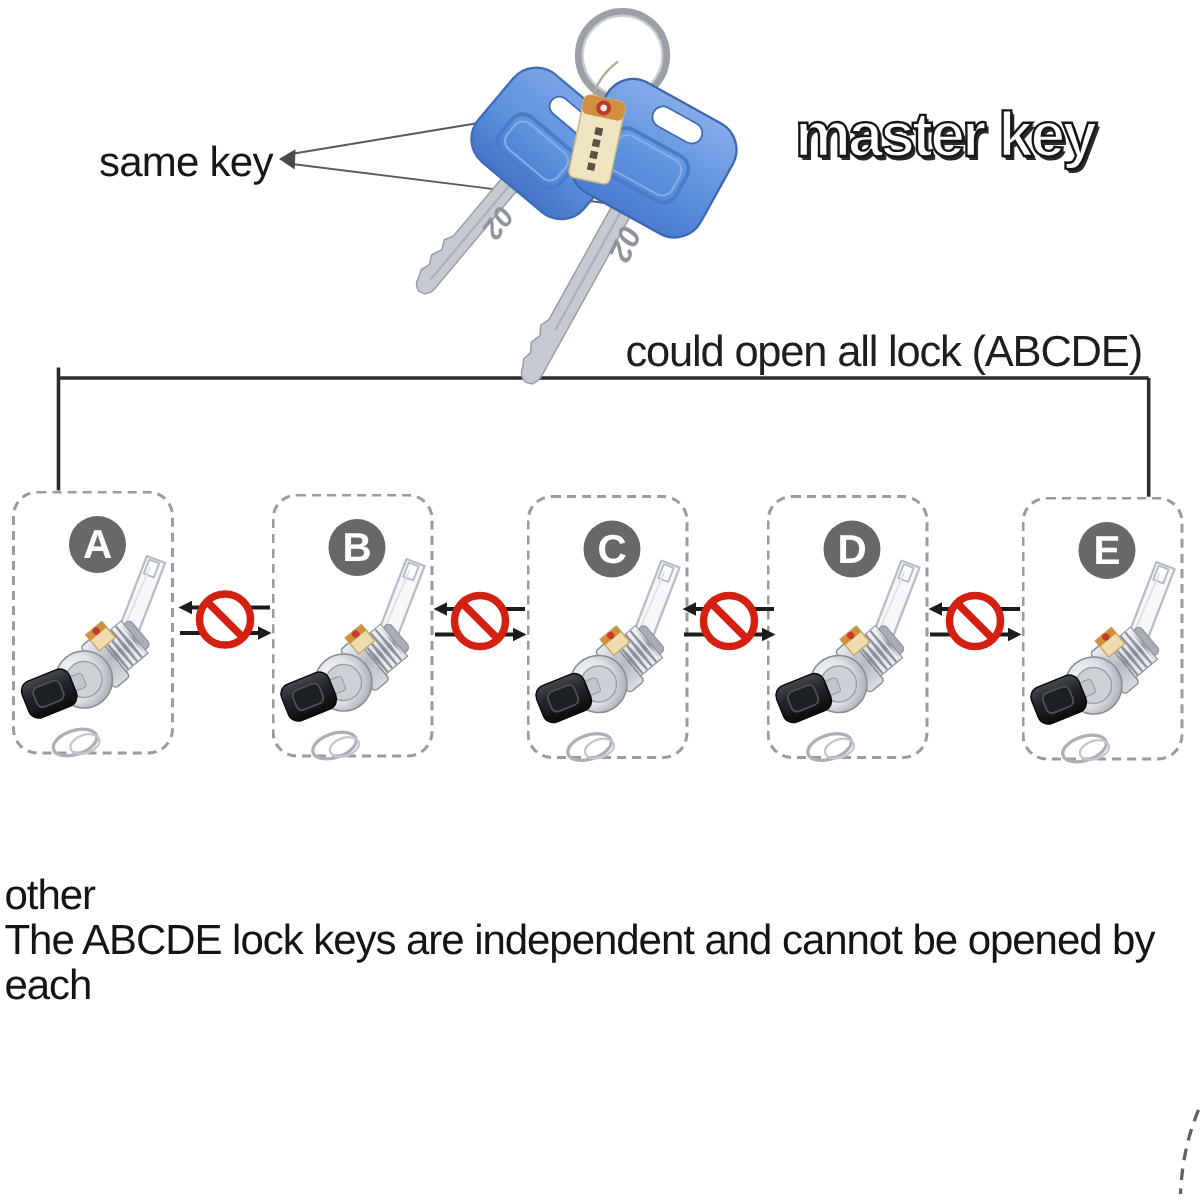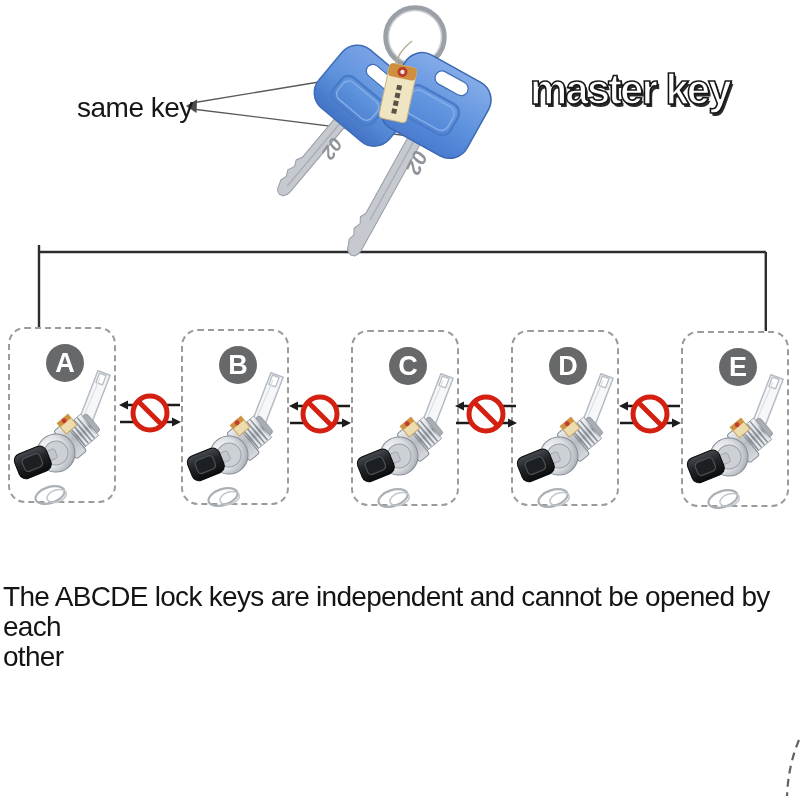--- a/index.html
+++ b/index.html
@@ -1,20 +1,20 @@
 <!DOCTYPE html>
 <html style="--prohibition-red: #d32011; --badge-gray: #67686a; --key-blue: #5d92dc; --line-black: #2b2d2f;"><head>
 <meta charset="utf-8">
 <style>
   html,body{margin:0;padding:0;background:#fff;}
   .canvas{position:relative;width:800px;height:800px;background:#fff;overflow:hidden;
           font-family:"Liberation Sans",sans-serif;color:#141414;}
   .linework{position:absolute;left:0;top:0;width:800px;height:800px;pointer-events:none;}
 
-  .same-key{position:absolute;left:77px;top:92px;font-size:28px;letter-spacing:-0.5px;color:#161616;}
+  .same-key{position:absolute;left:66px;top:92px;font-size:28px;letter-spacing:-0.5px;color:#161616;}
   .master-key{position:absolute;left:530px;top:66px;font-size:42px;font-weight:700;letter-spacing:-2px;
               color:#fff;-webkit-text-stroke:1.6px #151515;
               text-shadow:2px 2.5px 0 #2a2a2a,1px 1px 0 #2a2a2a;}
   .caption{position:absolute;left:417px;top:219px;font-size:29px;letter-spacing:-0.8px;color:#1e1e1e;}
 
   .keys-art{position:absolute;left:254px;top:2px;width:234px;height:240px;overflow:visible;}
 
   .lock-box{position:absolute;width:108px;height:176px;box-sizing:border-box;
             border:2px dashed #9b9b9b;border-radius:17px;background:#fff;}
   .badge{position:absolute;left:50%;top:15px;width:38px;height:38px;margin-left:-16px;
@@ -171,20 +171,21 @@
         <rect x="-2.5" y="-8" width="5" height="5"></rect>
           <rect x="-2.5" y="0" width="5" height="5"></rect>
         <rect x="-2.5" y="8" width="5" height="5"></rect>
           <rect x="-2.5" y="16" width="5" height="5"></rect>
       </g>
     </g>
   </svg>
 
   <div class="same-key">same key</div>
   <div class="master-key">master key</div>
+  <div class="caption">could open all lock (ABCDE)</div>
 
   <div class="lock-box" style="left:8px;top:327px">
     <div class="badge">
         <span>A</span>
       </div>
     <svg class="lock-art" viewBox="0 0 106 150">
         <use href="#cam-lock" xlink:href="#cam-lock"></use>
       </svg>
   </div>
   <div class="lock-box" style="left:181px;top:329px">
@@ -227,17 +228,17 @@
       <use href="#no-sign" xlink:href="#no-sign"></use>
     </svg>
   <svg class="no-sign" style="left:454px;top:393px" viewBox="0 0 64 44">
       <use href="#no-sign" xlink:href="#no-sign"></use>
     </svg>
   <svg class="no-sign" style="left:618px;top:393px" viewBox="0 0 64 44">
       <use href="#no-sign" xlink:href="#no-sign"></use>
     </svg>
 
   <div class="footer">
+    <div>other</div>
     <div>The ABCDE lock keys are independent and cannot be opened by each</div>
-    <div>other</div>
   </div>
 
 </div>
 
 </body></html>

